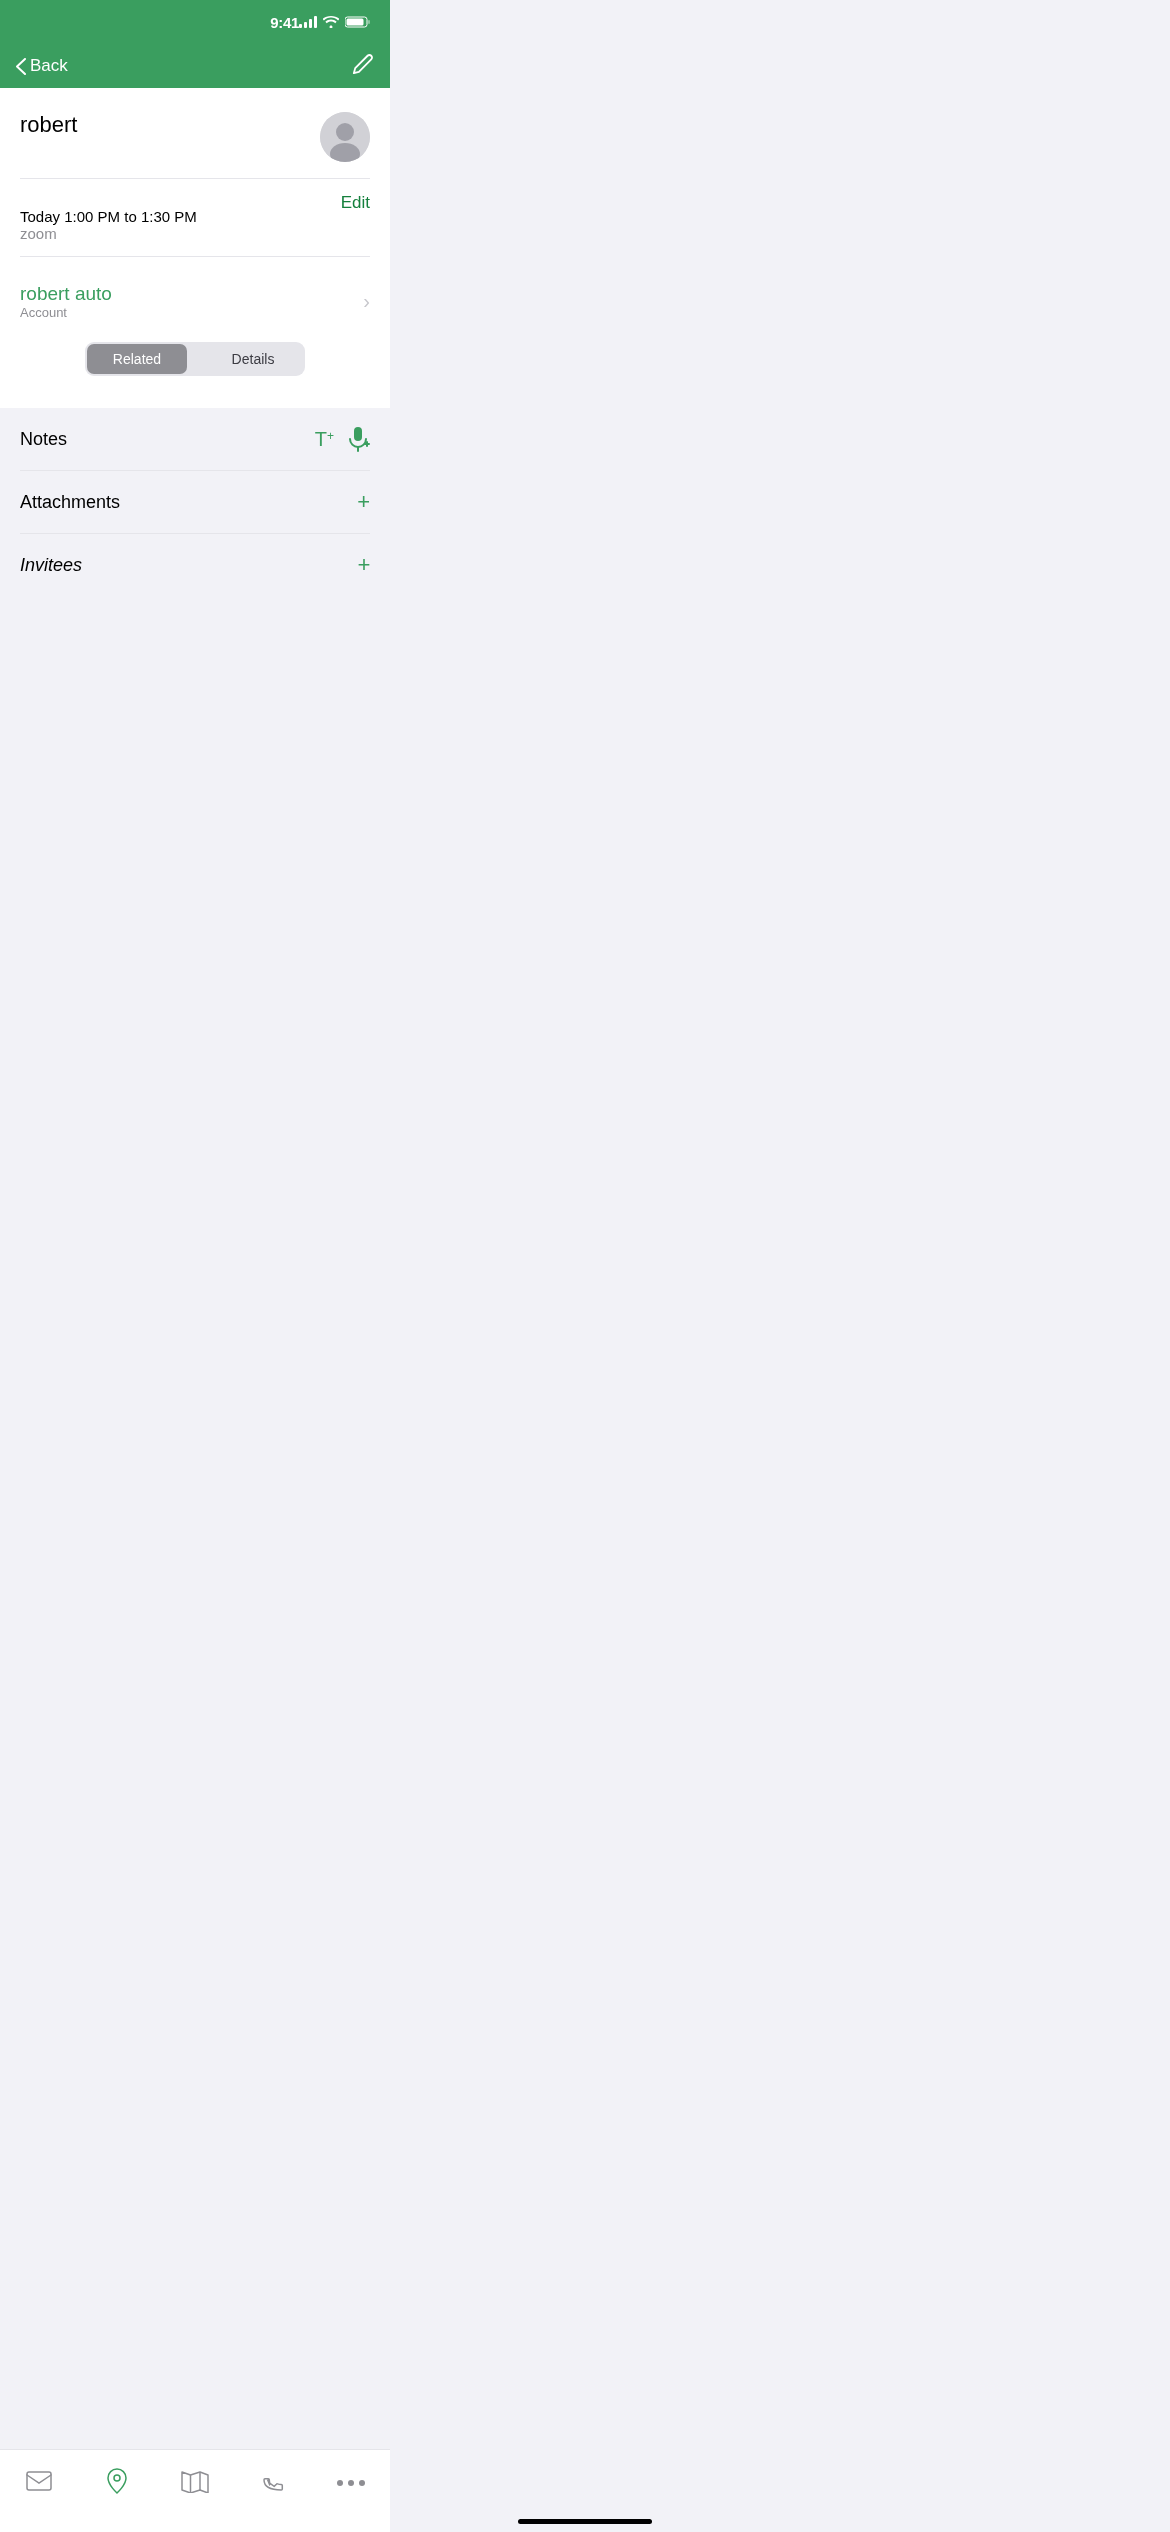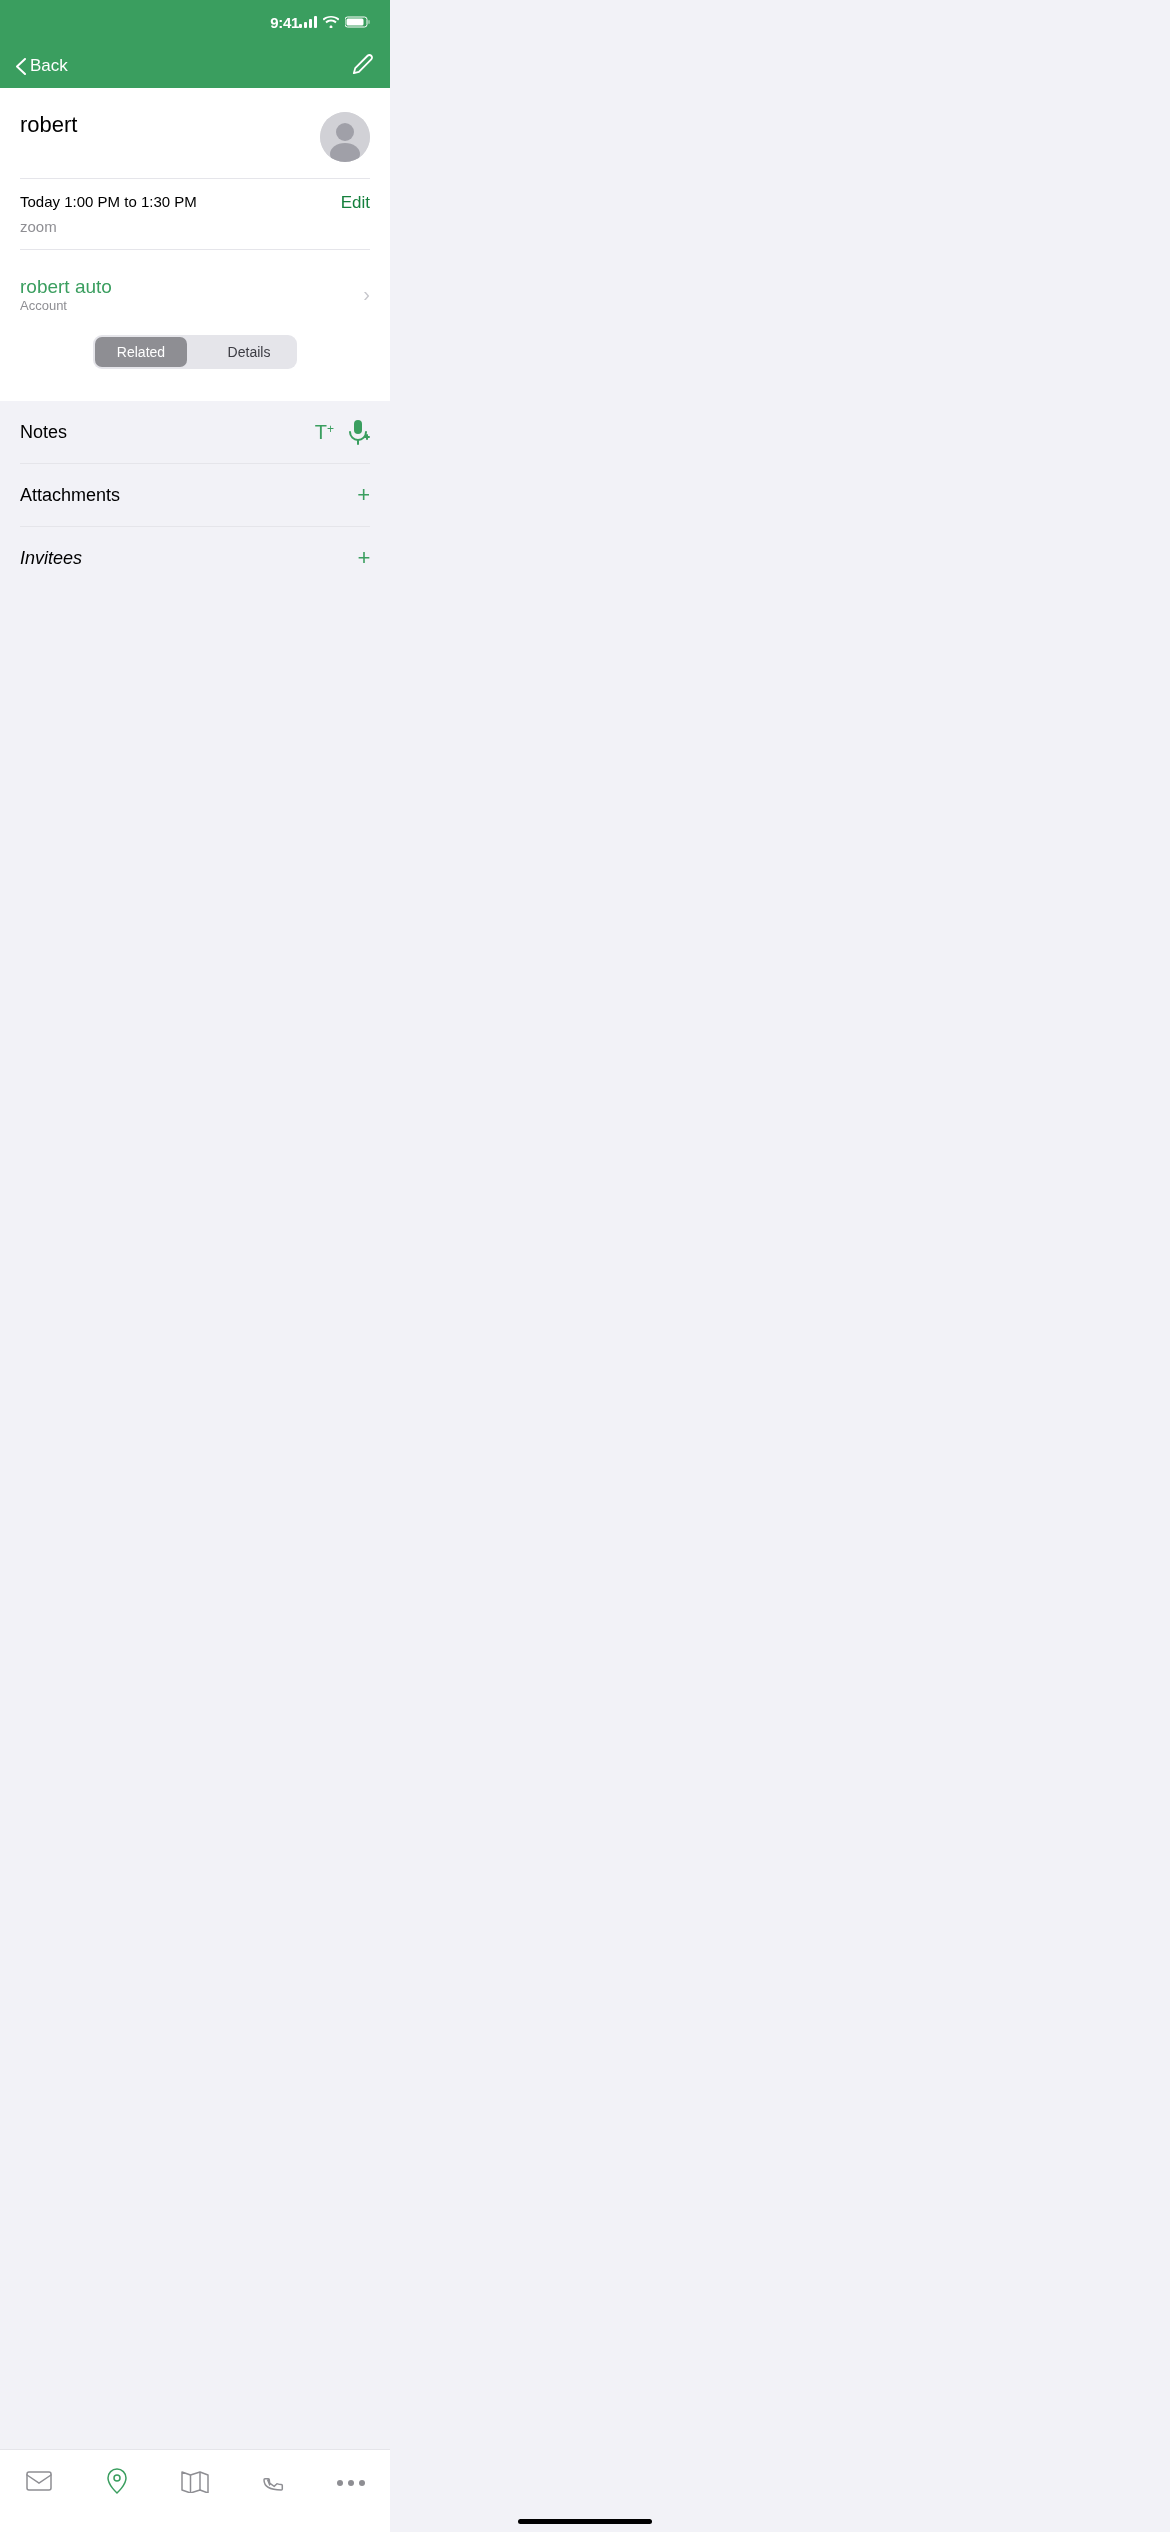--- a/index.html
+++ b/index.html
@@ -116,21 +116,22 @@
     .time-section {
       display: flex;
       align-items: flex-start;
       justify-content: space-between;
       padding-bottom: 14px;
     }
 
     .time-info {
       display: flex;
       flex-direction: column;
-      gap: 8px;
+      gap: 0;
+      margin-top: 15px;
     }
 
     .time-text {
       font-size: 15px;
       color: #000;
     }
 
     .location-text {
       font-size: 15px;
       color: #8e8e93;
@@ -172,21 +173,21 @@
       padding: 10px 0 16px 0;
       background: white;
     }
 
     .segmented-control {
       display: flex;
       background: #e5e5ea;
       border-radius: 9px;
       padding: 2px;
       gap: 16px;
-      width: 204px;
+      width: 220px;
     }
 
     .seg-btn {
       flex: 1;
       text-align: center;
       padding: 7px 16px;
       border-radius: 7px;
       font-size: 14px;
       font-weight: 500;
       cursor: pointer;

